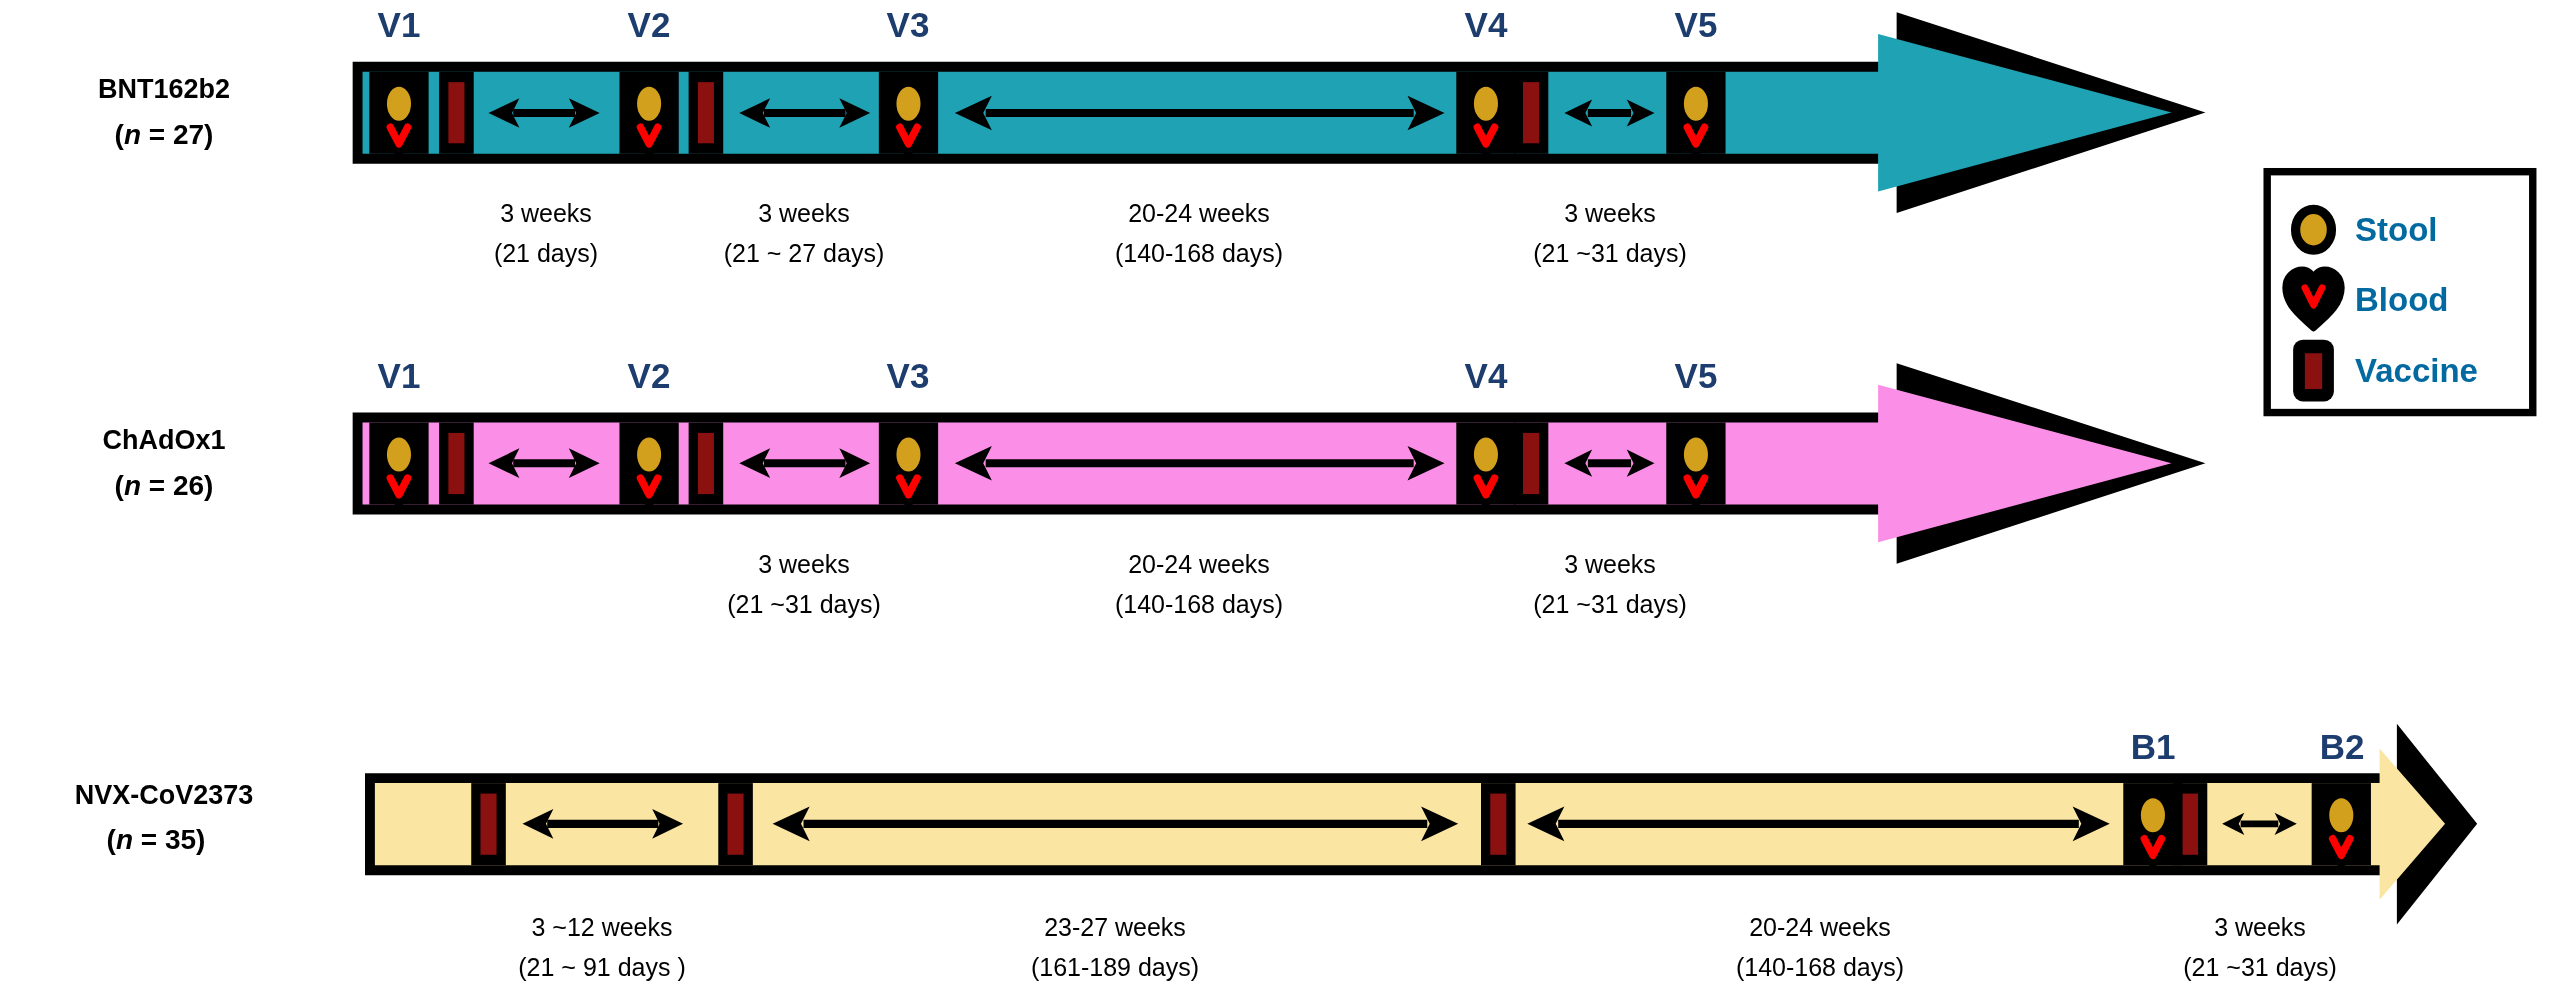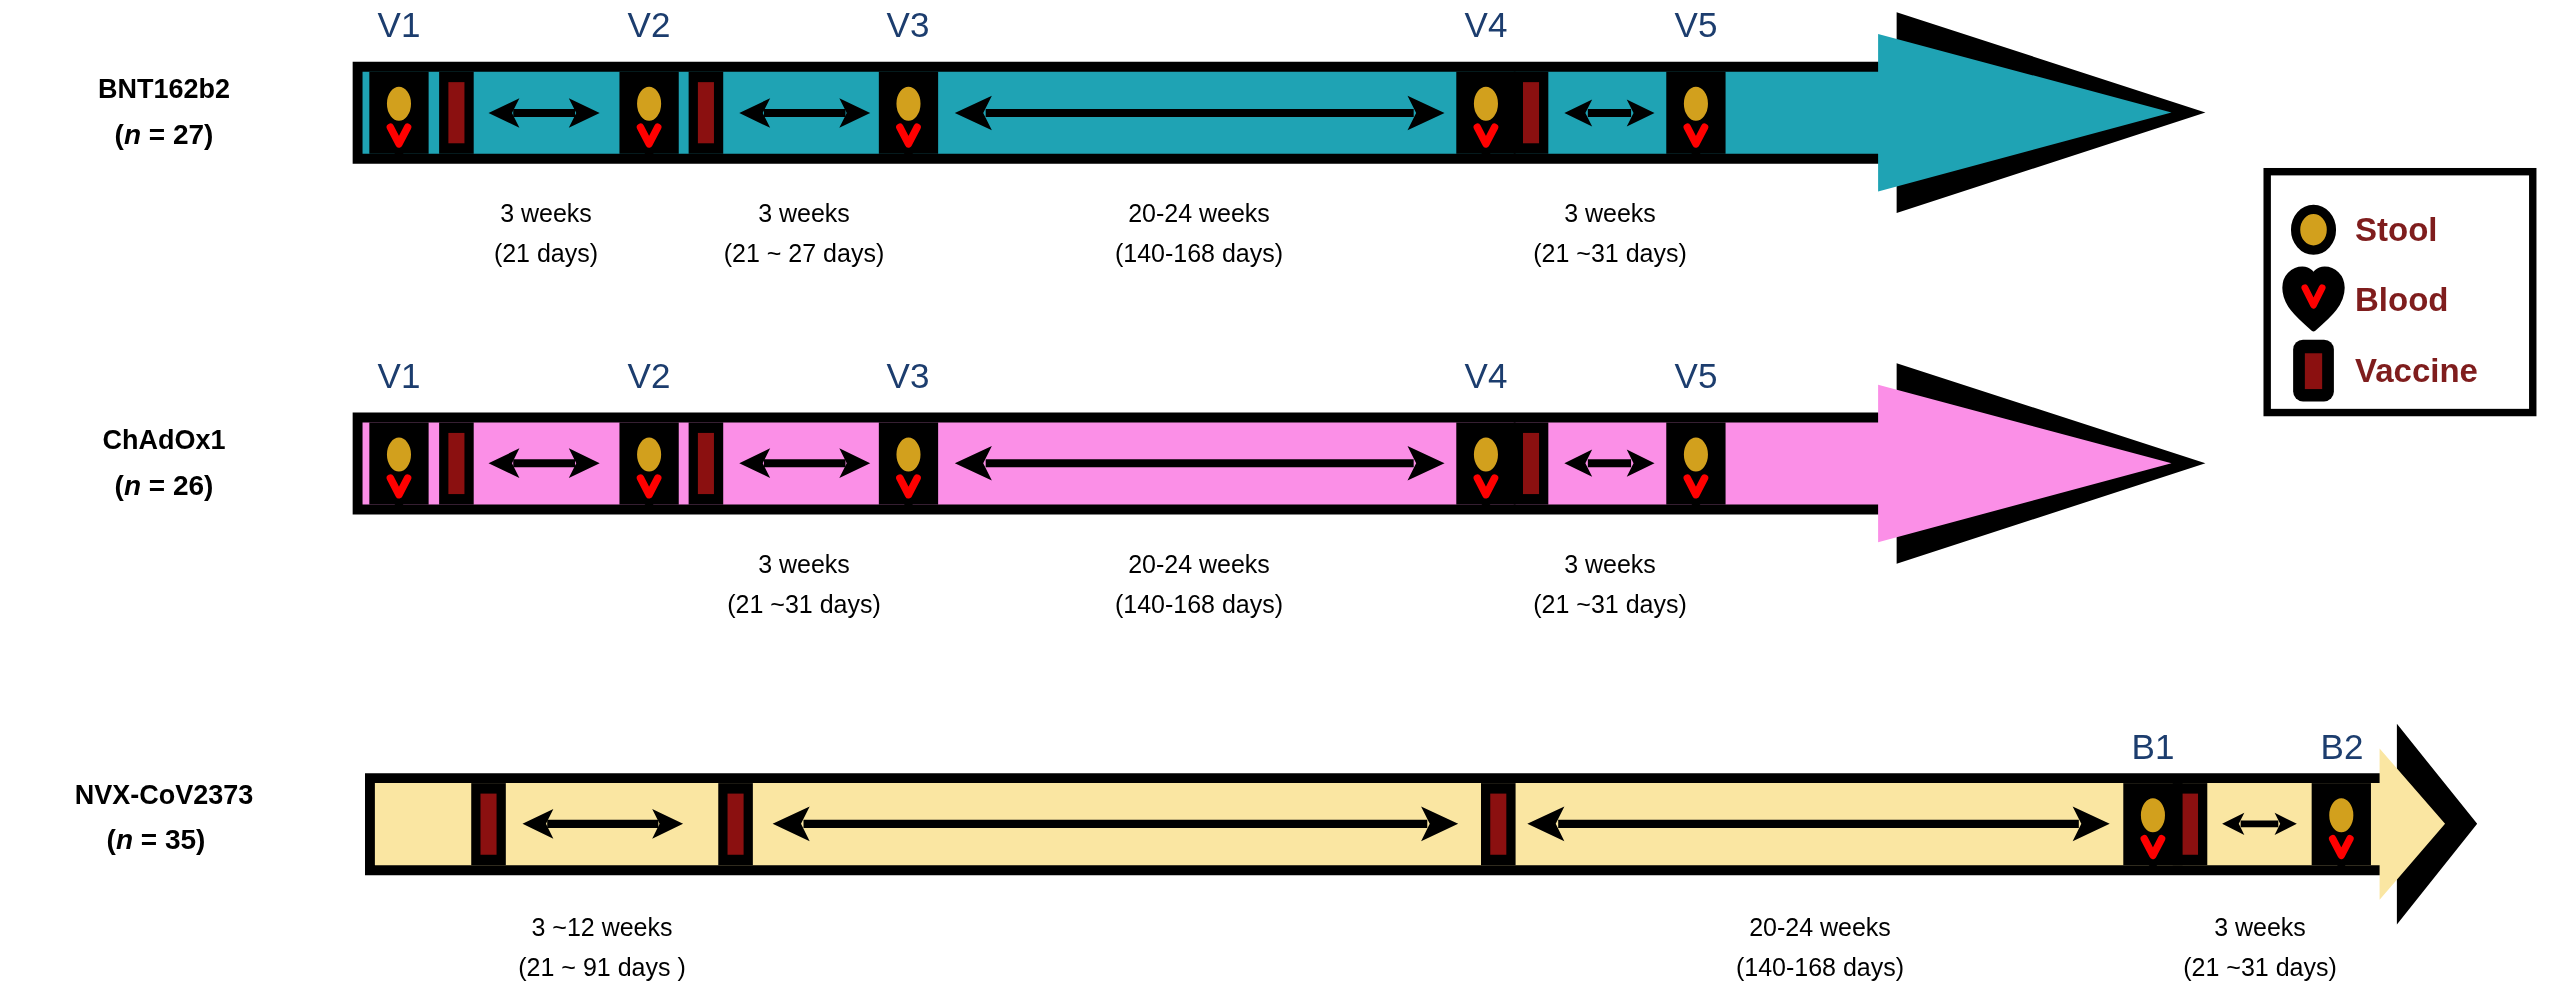--- a/index.html
+++ b/index.html
@@ -14,24 +14,24 @@
   html,body{margin:0;padding:0;background:#fff;}
   #canvas{
     position:relative;width:2576px;height:990px;background:#ffffff;
     font-family:"Liberation Sans",sans-serif;overflow:hidden;
   }
   #shapes{position:absolute;left:0;top:0;}
   .abs{position:absolute;}
   .cohort-name{font-weight:bold;font-size:27px;color:#000;transform:translateX(-50%);white-space:nowrap;}
   .cohort-n{font-weight:bold;font-size:28px;color:#000;transform:translateX(-50%);white-space:nowrap;}
   .cohort-n i{font-style:italic;}
-  .visit-label{font-weight:normal;font-size:35px;color:var(--navy);transform:translateX(-50%);white-space:nowrap;}
+  .visit-label{font-weight:bold;font-size:35px;color:var(--navy);transform:translateX(-50%);white-space:nowrap;}
   .interval-label{transform:translateX(-50%);text-align:center;color:#000;font-weight:normal;
                   font-size:25px;line-height:40px;white-space:nowrap;}
-  .legend-label{font-weight:bold;font-size:33px;color:#7f1d1d;transform:translateY(-50%);white-space:nowrap;}
+  .legend-label{font-weight:bold;font-size:33px;color:#0369a1;transform:translateY(-50%);white-space:nowrap;}
 </style>
 </head>
 <body>
 
 <div id="canvas">
 
   <svg id="shapes" width="2576" height="990" viewBox="0 0 4169 1603" xmlns="http://www.w3.org/2000/svg">
     <defs>
 
       <g id="sb-marker">
@@ -212,20 +212,24 @@
   <div class="abs cohort-name" style="left:164px;top:780px">NVX-CoV2373</div>
   <div class="abs cohort-n" style="left:156px;top:824px"><span>(</span><i>n</i><span> = 35)</span></div>
 
   <div class="abs visit-label" style="left:2153px;top:727px">B1</div>
   <div class="abs visit-label" style="left:2342px;top:727px">B2</div>
 
   <div class="abs interval-label" style="left:602px;top:907px">
     <div>3 ~12 weeks</div>
     <div>(21 ~ 91 days )</div>
   </div>
+  <div class="abs interval-label" style="left:1115px;top:907px">
+    <div>23-27 weeks</div>
+    <div>(161-189 days)</div>
+  </div>
   <div class="abs interval-label" style="left:1820px;top:907px">
     <div>20-24 weeks</div>
     <div>(140-168 days)</div>
   </div>
   <div class="abs interval-label" style="left:2260px;top:907px">
     <div>3 weeks</div>
     <div>(21 ~31 days)</div>
   </div>
 
   <div class="abs legend-label" style="left:2355px;top:230px">Stool</div>

